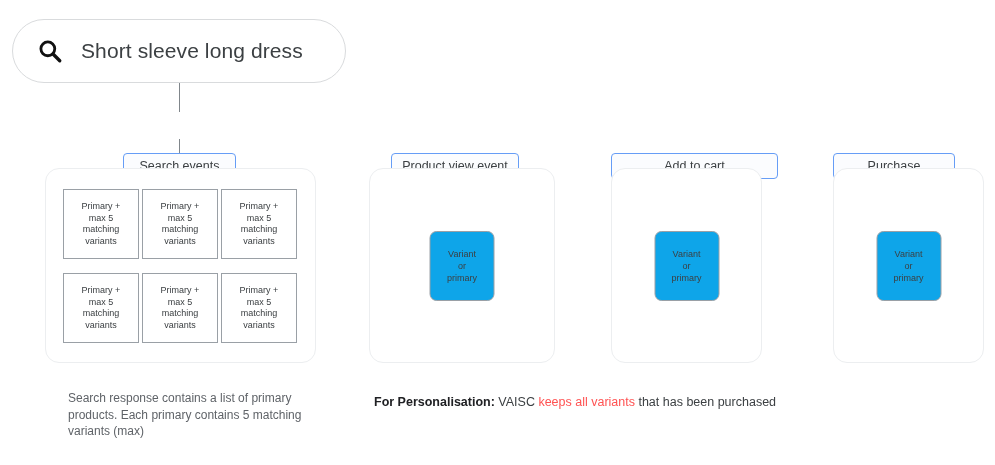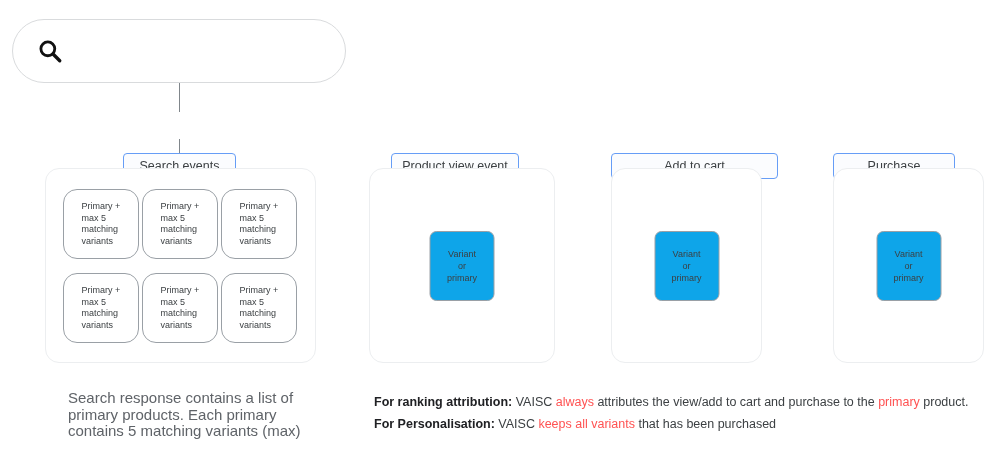--- a/index.html
+++ b/index.html
@@ -97,25 +97,26 @@
     left: 17px;
     top: 20px;
     display: grid;
     grid-template-columns: repeat(3, 76px);
     grid-template-rows: repeat(2, 70px);
     gap: 14px 3px;
   }
   .primary-card {
     box-sizing: border-box;
     border: 1px solid #9aa0a6;
-    border-radius: 14px;
+    border-radius: 0;
     background: #ffffff;
     display: flex;
     align-items: center;
     justify-content: center;
+    text-align: center;
     font-size: 9px;
     line-height: 11.5px;
     color: #3c4043;
     padding: 2px;
   }
 
   
   .variant-card {
     position: absolute;
     box-sizing: border-box;
@@ -135,21 +136,21 @@
     transform: translateX(-50%);
     top: 62px;
   }
 
   
   .caption-left {
     position: absolute;
     left: 68px;
     top: 390px;
     width: 250px;
-    font-size: 15px;
+    font-size: 12px;
     line-height: 16.5px;
     color: #5f6368;
   }
   .notes {
     position: absolute;
     left: 374px;
     top: 391px;
     width: 612px;
     font-size: 12.5px;
     line-height: 22px;
@@ -160,20 +161,21 @@
   .hl { color: #ff5252; }
 </style>
 </head>
 <body>
 
 <div class="search-pill">
   <svg class="search-icon" viewBox="0 0 24 24" aria-hidden="true">
     <circle cx="10" cy="10" r="6.4" fill="none" stroke="#111111" stroke-width="2.6"></circle>
     <line x1="14.8" y1="14.8" x2="21" y2="21" stroke="#111111" stroke-width="3.1" stroke-linecap="round"></line>
   </svg>
+  <span class="search-text">Short sleeve long dress</span>
 </div>
 
 <div class="connector conn-top"></div>
 <div class="connector conn-bottom"></div>
 
 <div class="chip chip-search">Search events</div>
 <div class="chip chip-view">Product view event</div>
 <div class="chip chip-cart">Add to cart</div>
 <div class="chip chip-purchase">Purchase</div>
 
@@ -197,18 +199,15 @@
 </div>
 
 <div class="panel panel-purchase">
   <div class="variant-card">Variant<br>or<br>primary</div>
 </div>
 
 <div class="caption-left">Search response contains a list of primary products. Each primary contains 5 matching variants (max)</div>
 
 <div class="notes">
   <div class="note-line">
-    <b>For ranking attribution:</b><span><span> VAISC </span><span class="hl">always</span><span> attributes the view/add to cart and purchase to the </span><span class="hl">primary</span><span> product.</span></span>
-  </div>
-  <div class="note-line">
     <b>For Personalisation:</b><span><span> VAISC </span><span class="hl">keeps all variants</span><span> that has been purchased</span></span>
   </div>
 </div>
 
 </body></html>

